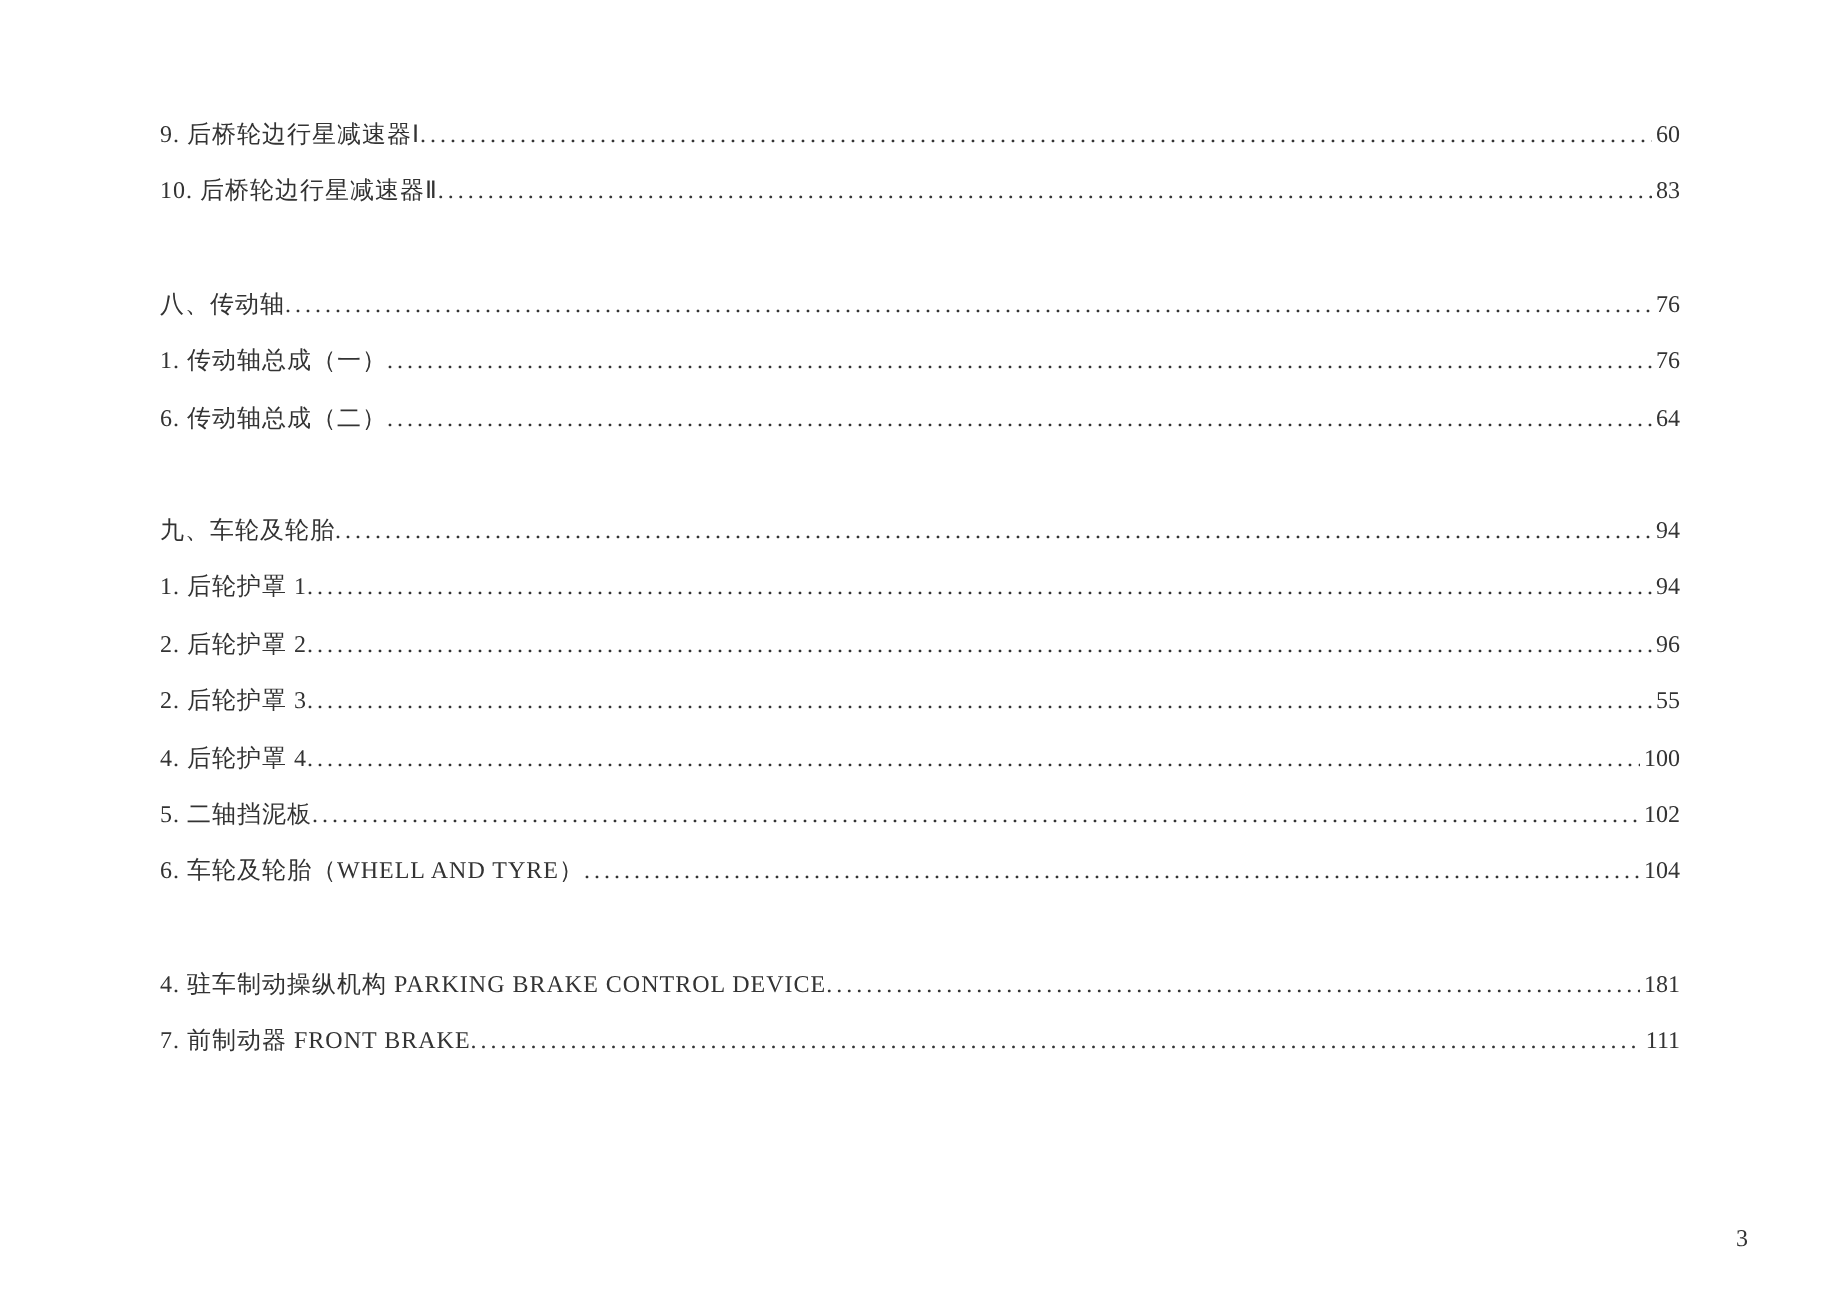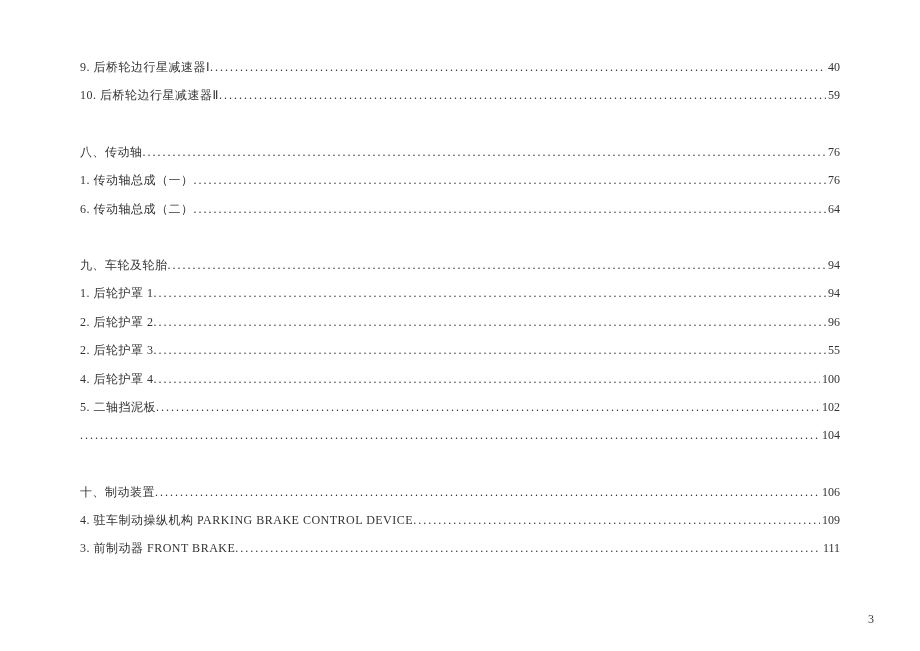--- a/index.html
+++ b/index.html
@@ -54,26 +54,26 @@
   }
 </style>
 </head>
 <body>
 
 <div class="page">
   <div id="toc-container">
       <div class="toc-line">
         <span class="toc-label">9.  后桥轮边行星减速器Ⅰ</span>
         <span class="toc-dots"></span>
-        <span class="toc-page">40</span>
+        <span class="toc-page">60</span>
       </div>
       <div class="toc-line">
         <span class="toc-label">10. 后桥轮边行星减速器Ⅱ</span>
         <span class="toc-dots"></span>
-        <span class="toc-page">59</span>
+        <span class="toc-page">83</span>
       </div>
       <div class="section-gap"></div>
       <div class="toc-line">
         <span class="toc-label">八、传动轴</span>
         <span class="toc-dots"></span>
         <span class="toc-page">76</span>
       </div>
       <div class="toc-line">
         <span class="toc-label">1.  传动轴总成（一）</span>
         <span class="toc-dots"></span>
@@ -109,34 +109,30 @@
         <span class="toc-label">4.  后轮护罩 4</span>
         <span class="toc-dots"></span>
         <span class="toc-page">100</span>
       </div>
       <div class="toc-line">
         <span class="toc-label">5.  二轴挡泥板</span>
         <span class="toc-dots"></span>
         <span class="toc-page">102</span>
       </div>
       <div class="toc-line">
+        <span class="toc-label">6.  车轮及轮胎（WHELL AND TYRE）</span>
         <span class="toc-dots"></span>
         <span class="toc-page">104</span>
       </div>
       <div class="section-gap"></div>
       <div class="toc-line">
-        <span class="toc-label">十、制动装置</span>
+        <span class="toc-label">4.  驻车制动操纵机构 PARKING BRAKE CONTROL DEVICE</span>
         <span class="toc-dots"></span>
-        <span class="toc-page">106</span>
+        <span class="toc-page">181</span>
       </div>
       <div class="toc-line">
-        <span class="toc-label">4.  驻车制动操纵机构 PARKING BRAKE CONTROL DEVICE</span>
-        <span class="toc-dots"></span>
-        <span class="toc-page">109</span>
-      </div>
-      <div class="toc-line">
-        <span class="toc-label">3.  前制动器 FRONT BRAKE</span>
+        <span class="toc-label">7.  前制动器 FRONT BRAKE</span>
         <span class="toc-dots"></span>
         <span class="toc-page">111</span>
       </div>
     </div>
   <div class="page-number">3</div>
 </div>
 
 </body></html>

